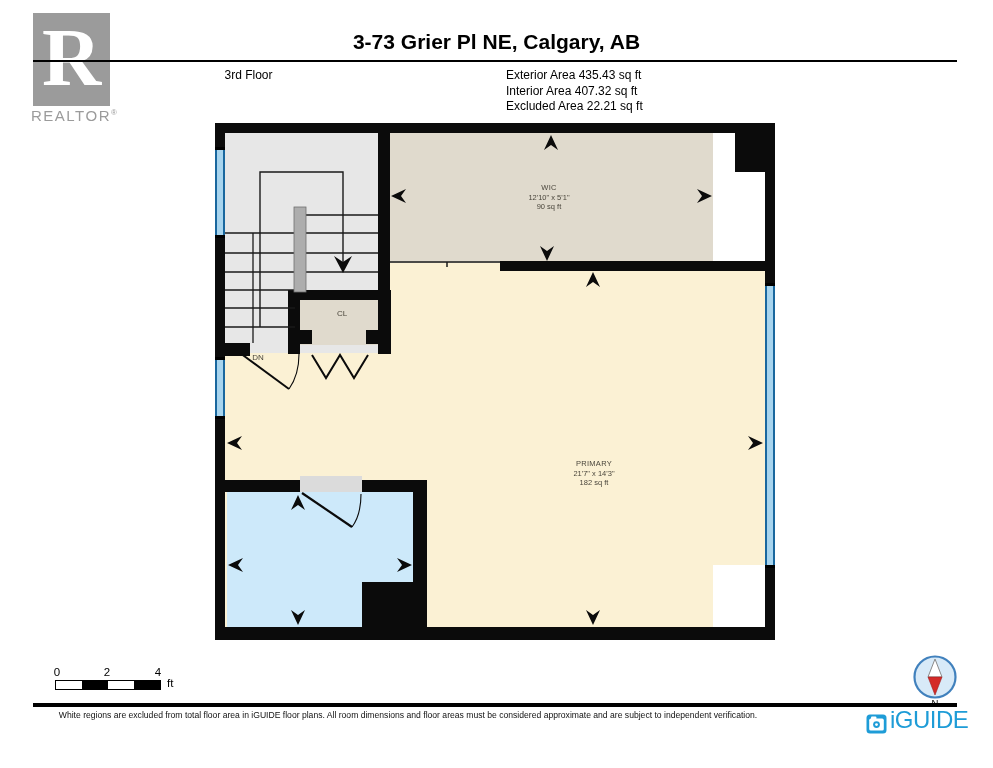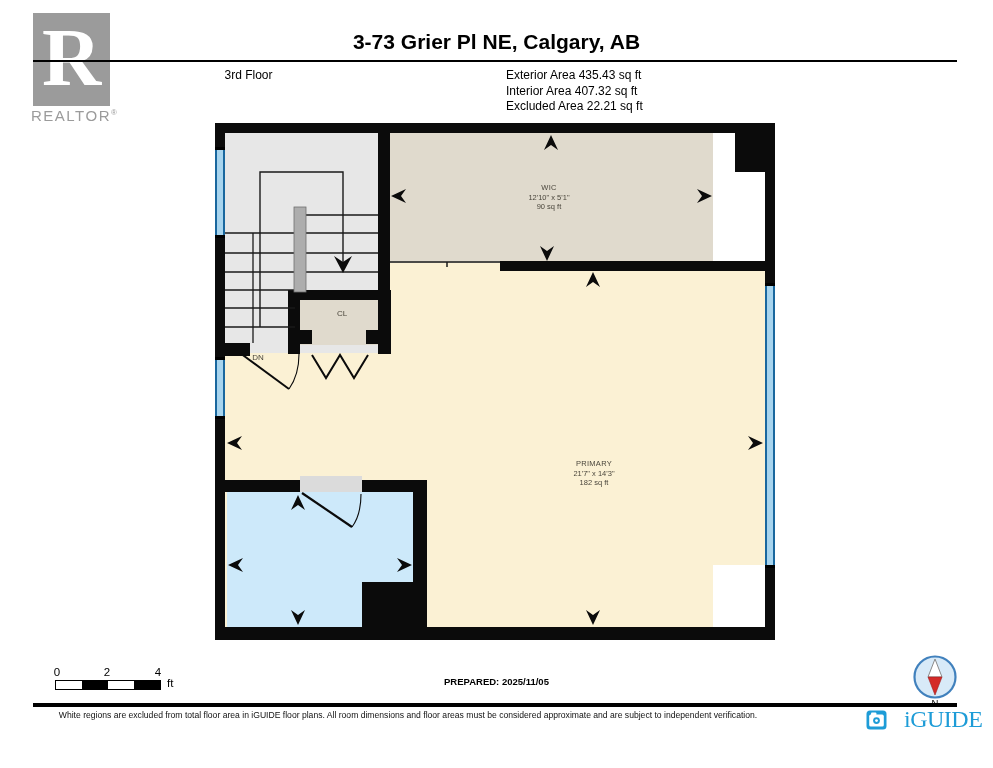--- a/index.html
+++ b/index.html
@@ -41,21 +41,21 @@
   .sbar{position:absolute;left:0;top:14px;width:104px;height:8px;border:1px solid #000;display:flex;}
   .sbar i{display:block;height:100%;flex:1;}
   .sbar i:nth-child(1),.sbar i:nth-child(3){background:#fff;}
   .sbar i:nth-child(2),.sbar i:nth-child(4){background:#000;}
   .sb-unit{position:absolute;left:112px;top:11px;}
   .prepared{position:absolute;left:350px;top:676px;width:293px;text-align:center;
             font-size:9.5px;font-weight:bold;}
   .compass{position:absolute;left:907px;top:650px;}
   .footer-rule{position:absolute;left:33px;top:703px;width:924px;height:4px;background:#000;}
   .disclaimer{position:absolute;left:38px;top:710px;width:740px;font-size:8.6px;color:#111;text-align:center;}
-  .iguide{position:absolute;left:866px;top:706px;display:flex;align-items:center;gap:17px;font-family:Liberation Serif, serif;}
+  .iguide{position:absolute;left:866px;top:706px;display:flex;align-items:flex-end;gap:3px;}
   .iguide-text{color:#1e9cd7;font-size:24px;font-weight:500;letter-spacing:-0.5px;}
 </style>
 </head>
 <body>
 
 <div class="page">
 
   <div class="realtor-box">
     <span class="realtor-r">R</span>
   </div>
@@ -178,21 +178,20 @@
     <span class="tick" style="left:103px;">4</span>
     <div class="sbar">
         <i></i>
         <i></i>
         <i></i>
         <i></i>
       </div>
     <span class="sb-unit">ft</span>
   </div>
 
-  <div class="prepared">PREPARED: 2025/11/05</div>
 
   <svg class="compass" width="56" height="58" viewBox="0 0 56 58">
     <circle cx="28" cy="27" r="20.5" fill="#d8eaf8" stroke="#4181bd" stroke-width="2.2"></circle>
     <polygon points="28,9 21,27 35,27" fill="#ffffff" stroke="#8a8a8a" stroke-width="1"></polygon>
     <polygon points="21,27 35,27 28,45" fill="#d42a28" stroke="#9c1f1e" stroke-width="0.6"></polygon>
     <text x="28" y="56" text-anchor="middle" font-size="9.5" font-family="Liberation Sans, sans-serif" fill="#000">N</text>
   </svg>
 
   <div class="footer-rule"></div>
   <div class="disclaimer">White regions are excluded from total floor area in iGUIDE floor plans. All room dimensions and floor areas must be considered approximate and are subject to independent verification.</div>

